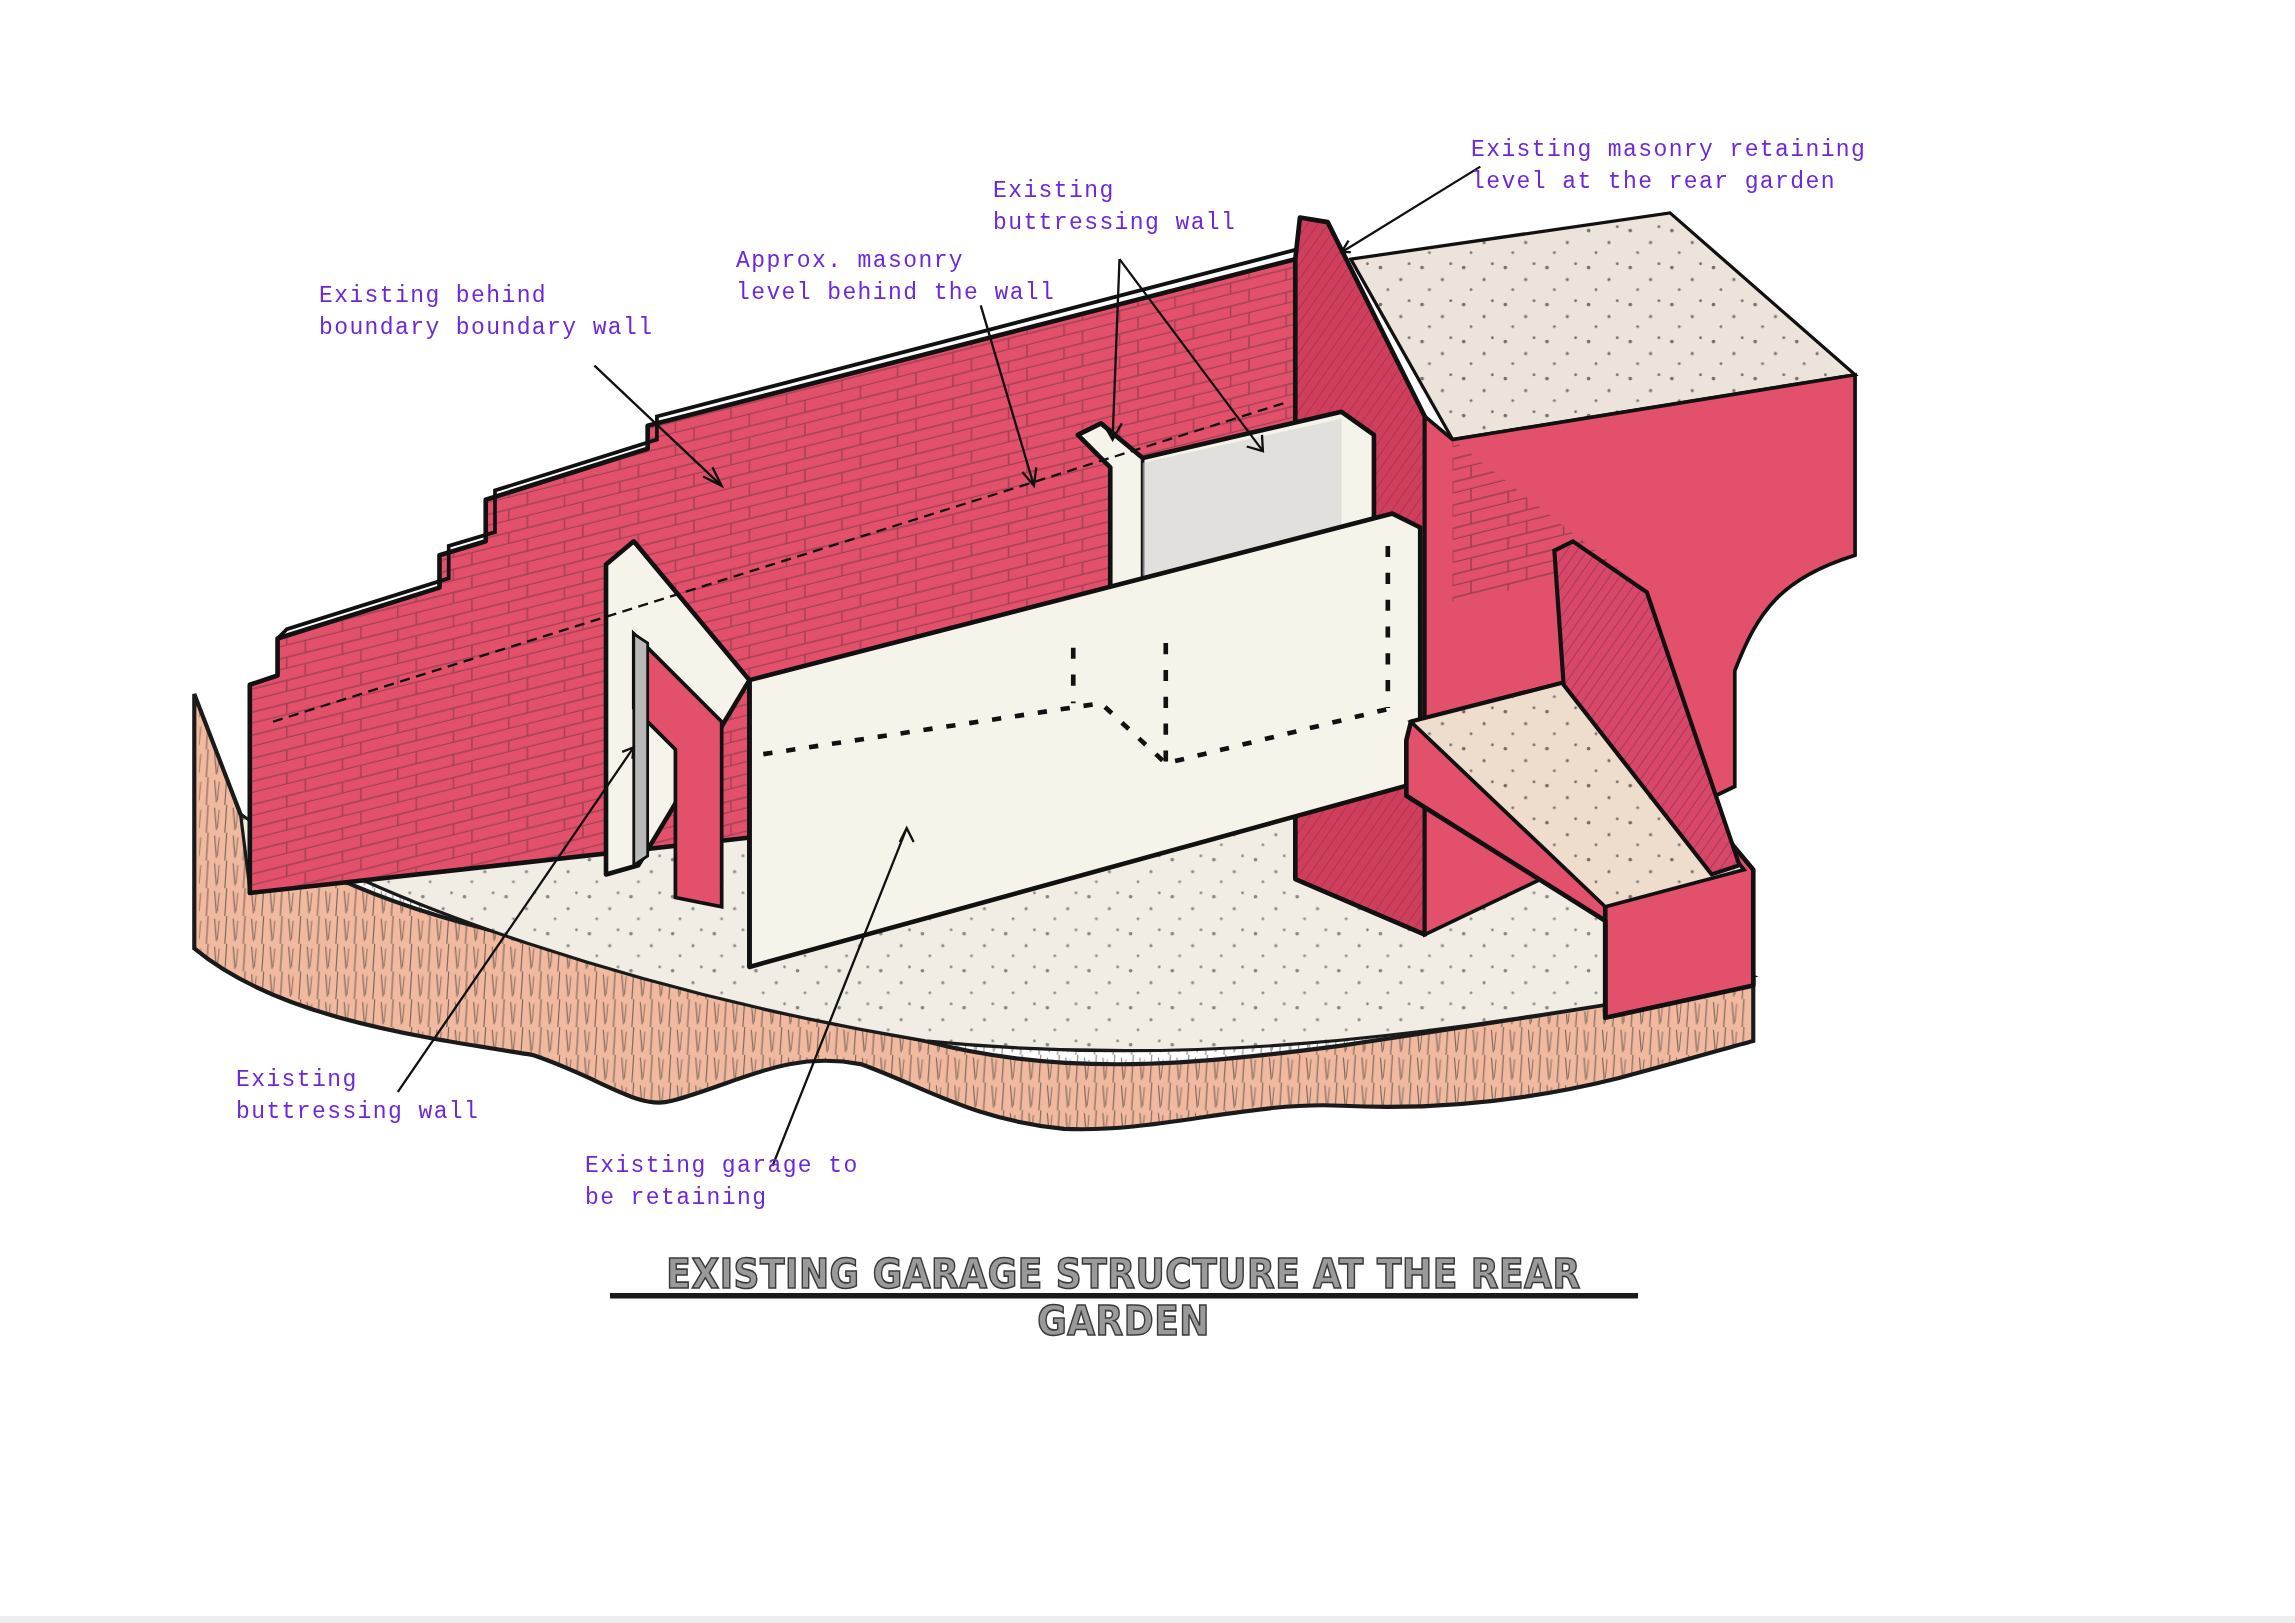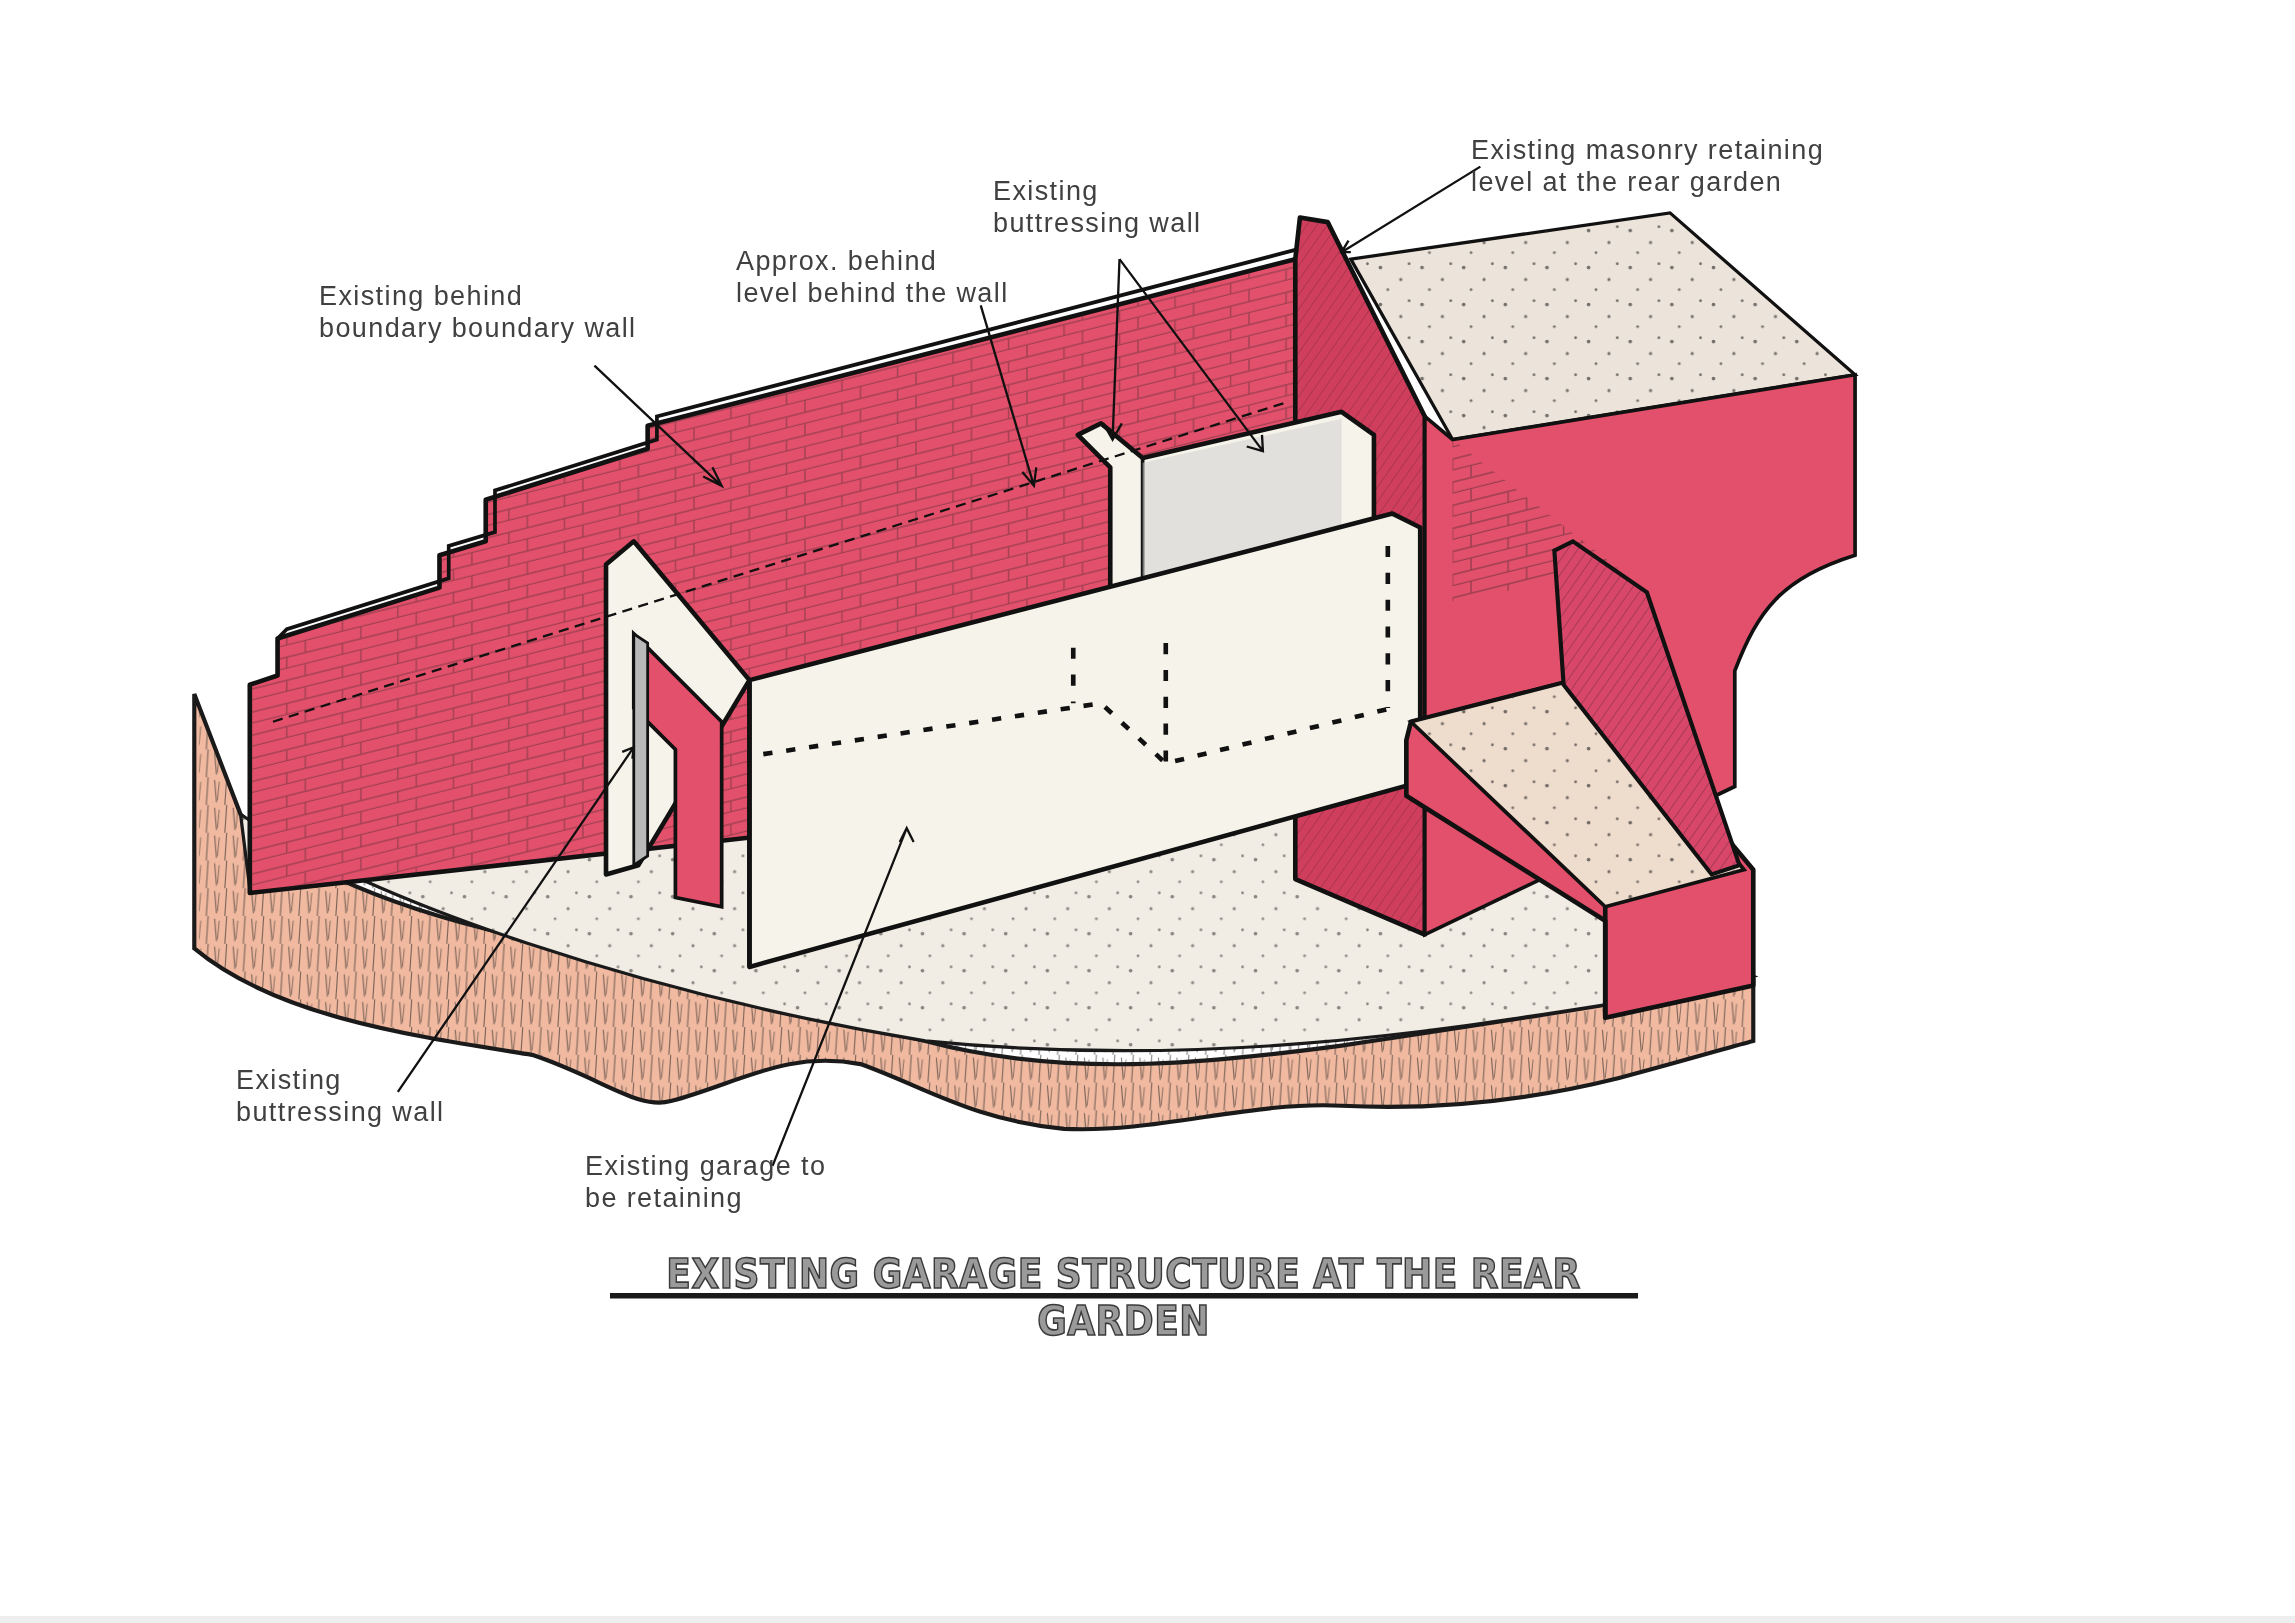--- a/index.html
+++ b/index.html
@@ -1,20 +1,20 @@
 <!DOCTYPE html>
 <html style="font-size:7.4px"><head>
 <meta charset="utf-8">
 <style>
   html, body { margin: 0; padding: 0; background: #ffffff; }
   body { width: 2295px; height: 1623px; position: relative; overflow: hidden;
          font-family: "DejaVu Sans", sans-serif; }
   #sheet { position: absolute; left: 0; top: 0; width: 2295px; height: 1623px; }
-  .label { position: absolute; font-family: Liberation Sans, sans-serif; font-size: 27px;
-           line-height: 32px; color: #404040; letter-spacing: 1.4px; white-space: nowrap; }
+  .label { position: absolute; font-family: Liberation Mono, monospace; font-size: 23px;
+           line-height: 32px; color: #6d28d9; letter-spacing: 1.4px; white-space: nowrap; }
   .label span { display: block; }
   #title { position: absolute; left: 610px; top: 1256px; width: 1027px; text-align: center;
            font-family: "DejaVu Sans", sans-serif; font-weight: bold; font-size: 36px;
            letter-spacing: 0.5px; color: #9a9a9a; transform: scaleY(1.15);
            -webkit-text-stroke: 1.4px #3a3a3a; }
   #title-rule { position: absolute; left: 610px; top: 1293px; width: 1028px; height: 4.6px;
                 background: #1a1a1a; border-bottom: 1.4px solid #8c8c8c; }
   #footer-strip { position: absolute; left: 0; top: 1616px; width: 2295px; height: 7.4px; background: #eeeeee; }
 </style>
 </head>
@@ -99,21 +99,21 @@
     <path d="M1670 2520 L1960 1790 M1945 1820 L1960 1790 L1975 1820"></path>
   </g>
 </svg>
 </div>
 
 <div class="label" style="left:319px; top:280px;">
   <span>Existing behind</span>
   <span>boundary boundary wall</span>
 </div>
 <div class="label" style="left:736px; top:245px;">
-  <span>Approx. behind</span>
+  <span>Approx. masonry</span>
   <span>level behind the wall</span>
 </div>
 <div class="label" style="left:993px; top:175px;">
   <span>Existing</span>
   <span>buttressing wall</span>
 </div>
 <div class="label" style="left:1471px; top:134px;">
   <span>Existing masonry retaining</span>
   <span>level at the rear garden</span>
 </div>

